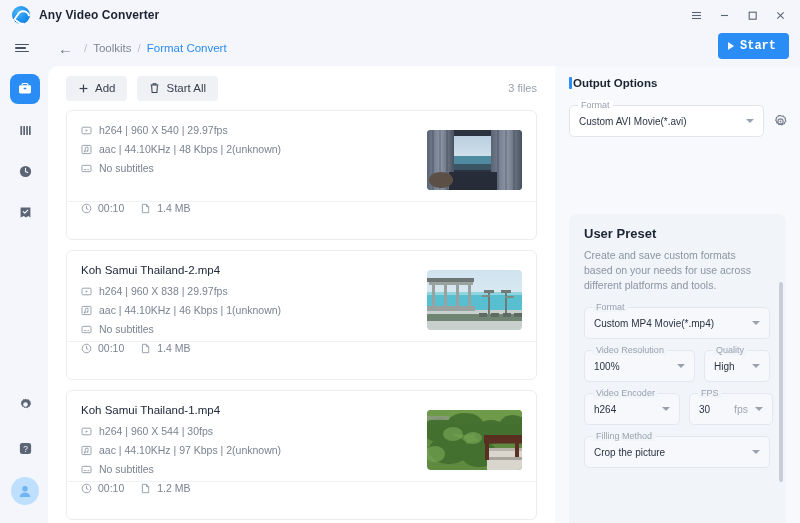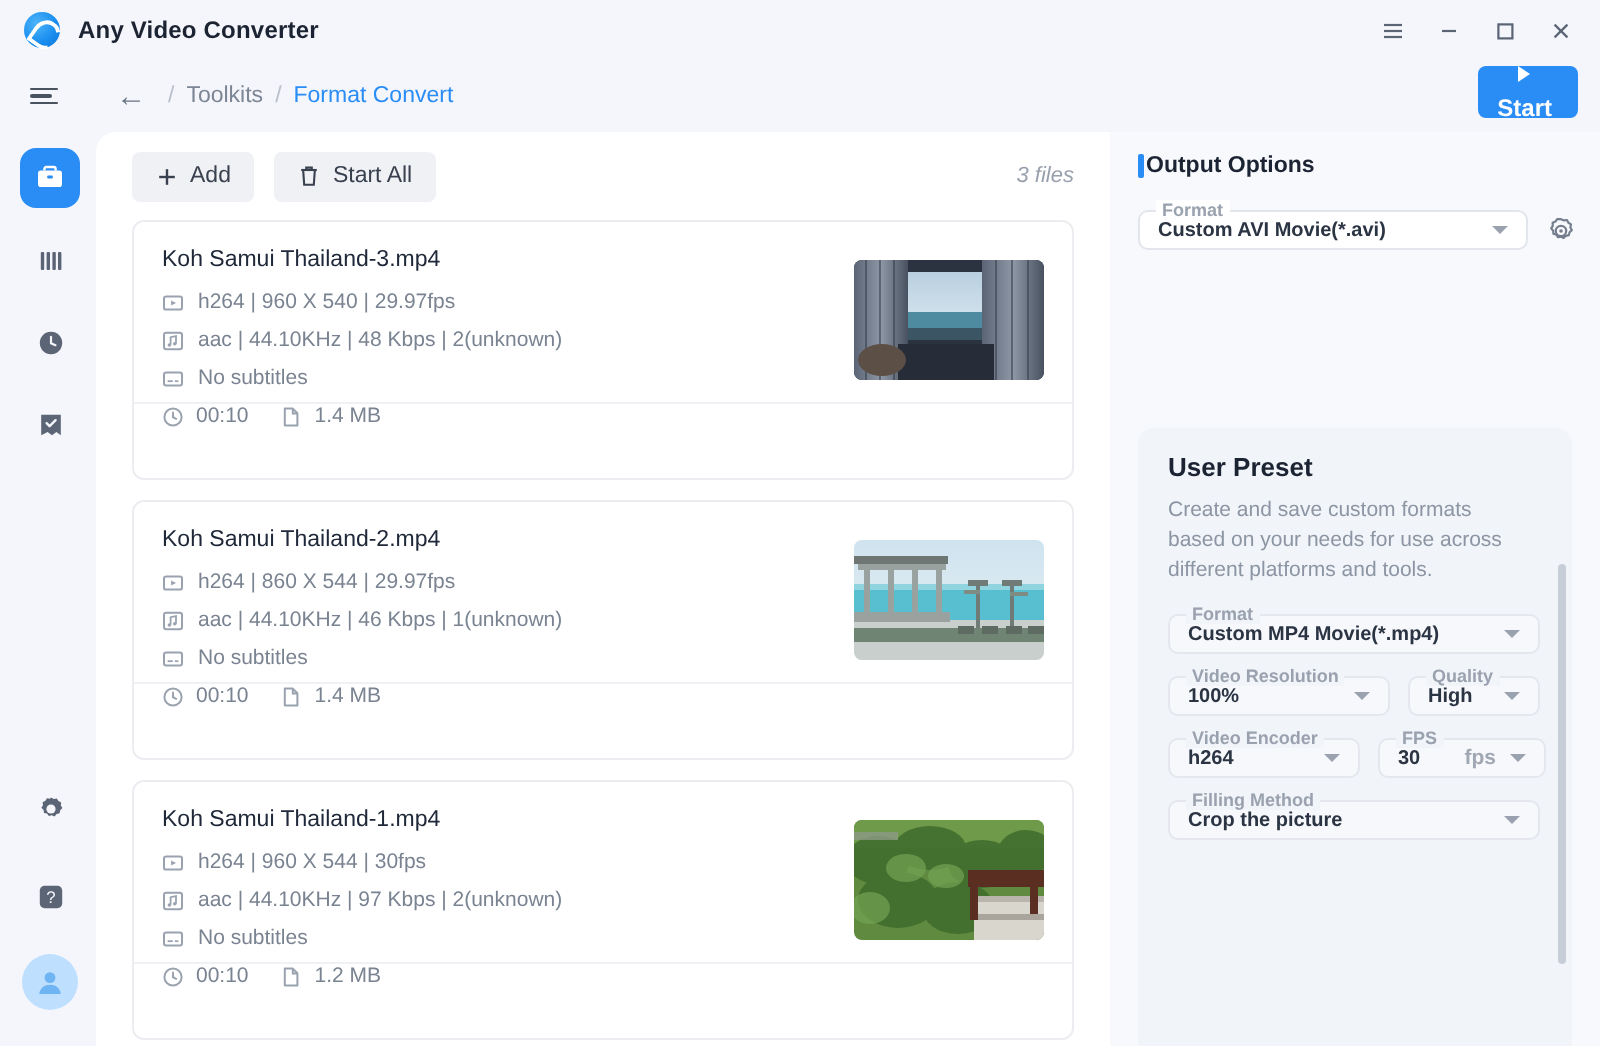--- a/index.html
+++ b/index.html
@@ -53,21 +53,21 @@
     margin-left: 27px; color: #6b7484; font-size: 15px; line-height: 1;
   }
   .crumbs { margin-left: 11px; display: flex; align-items: center; gap: 6px; font-size: 11.5px; }
   .crumb-sep { color: #b9c0cc; }
   .crumb { color: #7d8695; }
   .crumb.active { color: #2a8cf5; }
   .start-btn {
     position: absolute; right: 11px; top: 33px;
     background: #2a8cf5; color: #fff; border: none; border-radius: 4px;
     height: 26px; padding: 0 13px 0 10px; font-size: 12px; font-weight: bold;
-    display: flex; align-items: center; gap: 6px; font-family: Liberation Sans, sans-serif; cursor: pointer; flex-direction: column;
+    display: flex; align-items: center; gap: 6px; font-family: Liberation Mono, monospace; cursor: pointer;
   }
   .start-btn .tri {
     width: 0; height: 0; border-left: 6px solid #fff;
     border-top: 4px solid transparent; border-bottom: 4px solid transparent;
   }
 
   
   .rail {
     position: absolute; left: 0; top: 66px; width: 50px; height: 457px;
     display: flex; flex-direction: column; align-items: center; padding-top: 8px;
@@ -91,21 +91,21 @@
   }
   .list-toolbar {
     height: 44px; display: flex; align-items: center; padding: 0 18px 0 18px;
   }
   .tool-btn {
     height: 25px; background: #eff1f5; border: none; border-radius: 4px;
     font-size: 11.5px; color: #39414f; padding: 0 12px; display: flex; align-items: center;
     gap: 6px; font-family: inherit; cursor: pointer;
   }
   .tool-btn + .tool-btn { margin-left: 10px; }
-  .file-count { margin-left: auto; font-size: 11px; color: #98a0ad; font-style: italic; }
+  .file-count { margin-left: auto; font-size: 11px; color: #98a0ad; }
 
   .cards { padding: 0 18px; }
   .card {
     border: 1px solid #ecedf1; border-radius: 6px; height: 130px; margin-bottom: 10px;
     position: relative; background: #fff;
   }
   .card-body { padding: 13px 14px 0 14px; height: 90px; }
   .card-title { font-size: 11.5px; color: #20293a; margin-bottom: 9px; }
   .meta-row {
     display: flex; align-items: center; gap: 7px; font-size: 10.5px; color: #7a8391;
@@ -129,21 +129,21 @@
     background: #f7f9fc;
   }
   .out-head {
     display: flex; align-items: flex-end; gap: 1px; padding: 11px 0 0 14px;
   }
   .out-head .bar { width: 3px; height: 12px; background: #2a8cf5; border-radius: 1px; }
   .out-head .txt { font-size: 11.5px; font-weight: bold; color: #1c2433; }
 
   .field {
     position: relative; border: 1px solid #e2e6ec; border-radius: 5px; background: #fff;
-    height: 20px; display: flex; align-items: center; padding: 0 9px; font-weight: bold;
+    height: 32px; display: flex; align-items: center; padding: 0 9px;
   }
   .field .lbl {
     position: absolute; top: -6px; left: 8px; background: #fff; padding: 0 3px;
     font-size: 9px; color: #9aa2af; line-height: 10px;
   }
   .field .val { font-size: 10px; color: #2b3443; }
   .caret {
     margin-left: auto; width: 0; height: 0;
     border-left: 4px solid transparent; border-right: 4px solid transparent;
     border-top: 4.5px solid #9aa2af;
@@ -313,21 +313,20 @@
           </svg>
         <span>Start All</span>
       </button>
       <span class="file-count">3 files</span>
     </div>
 
     <div class="cards">
 
       <div class="card">
         <div class="card-body">
-          <div class="card-title">Koh Samui Thailand-3.mp4</div>
           <div class="meta-row">
             <span class="meta-icon">
               <svg width="11" height="11" viewBox="0 0 11 11">
                   <rect x="1" y="2.2" width="9" height="6.6" rx="1.1" fill="none" stroke="currentColor" stroke-width="1"></rect>
                   <path d="M4.6 4.2l2.4 1.3-2.4 1.3z" fill="currentColor"></path>
                 </svg>
             </span>
             <span>h264 | 960 X 540 | 29.97fps</span>
           </div>
           <div class="meta-row">
@@ -414,21 +413,21 @@
       <div class="card">
         <div class="card-body">
           <div class="card-title">Koh Samui Thailand-2.mp4</div>
           <div class="meta-row">
             <span class="meta-icon">
               <svg width="11" height="11" viewBox="0 0 11 11">
                   <rect x="1" y="2.2" width="9" height="6.6" rx="1.1" fill="none" stroke="currentColor" stroke-width="1"></rect>
                   <path d="M4.6 4.2l2.4 1.3-2.4 1.3z" fill="currentColor"></path>
                 </svg>
             </span>
-            <span>h264 | 860 X 544 | 29.97fps</span>
+            <span>h264 | 960 X 838 | 29.97fps</span>
           </div>
           <div class="meta-row">
             <span class="meta-icon">
               <svg width="11" height="11" viewBox="0 0 11 11">
                   <rect x="1" y="1.4" width="9" height="8.2" rx="1.1" fill="none" stroke="currentColor" stroke-width="1"></rect>
                   <path d="M4.3 7.4V3.6l2.7-.6v3.7" fill="none" stroke="currentColor" stroke-width=".9"></path>
                   <circle cx="3.7" cy="7.5" r=".9" fill="currentColor"></circle>
                   <circle cx="6.4" cy="6.9" r=".9" fill="currentColor"></circle>
                 </svg>
             </span>

